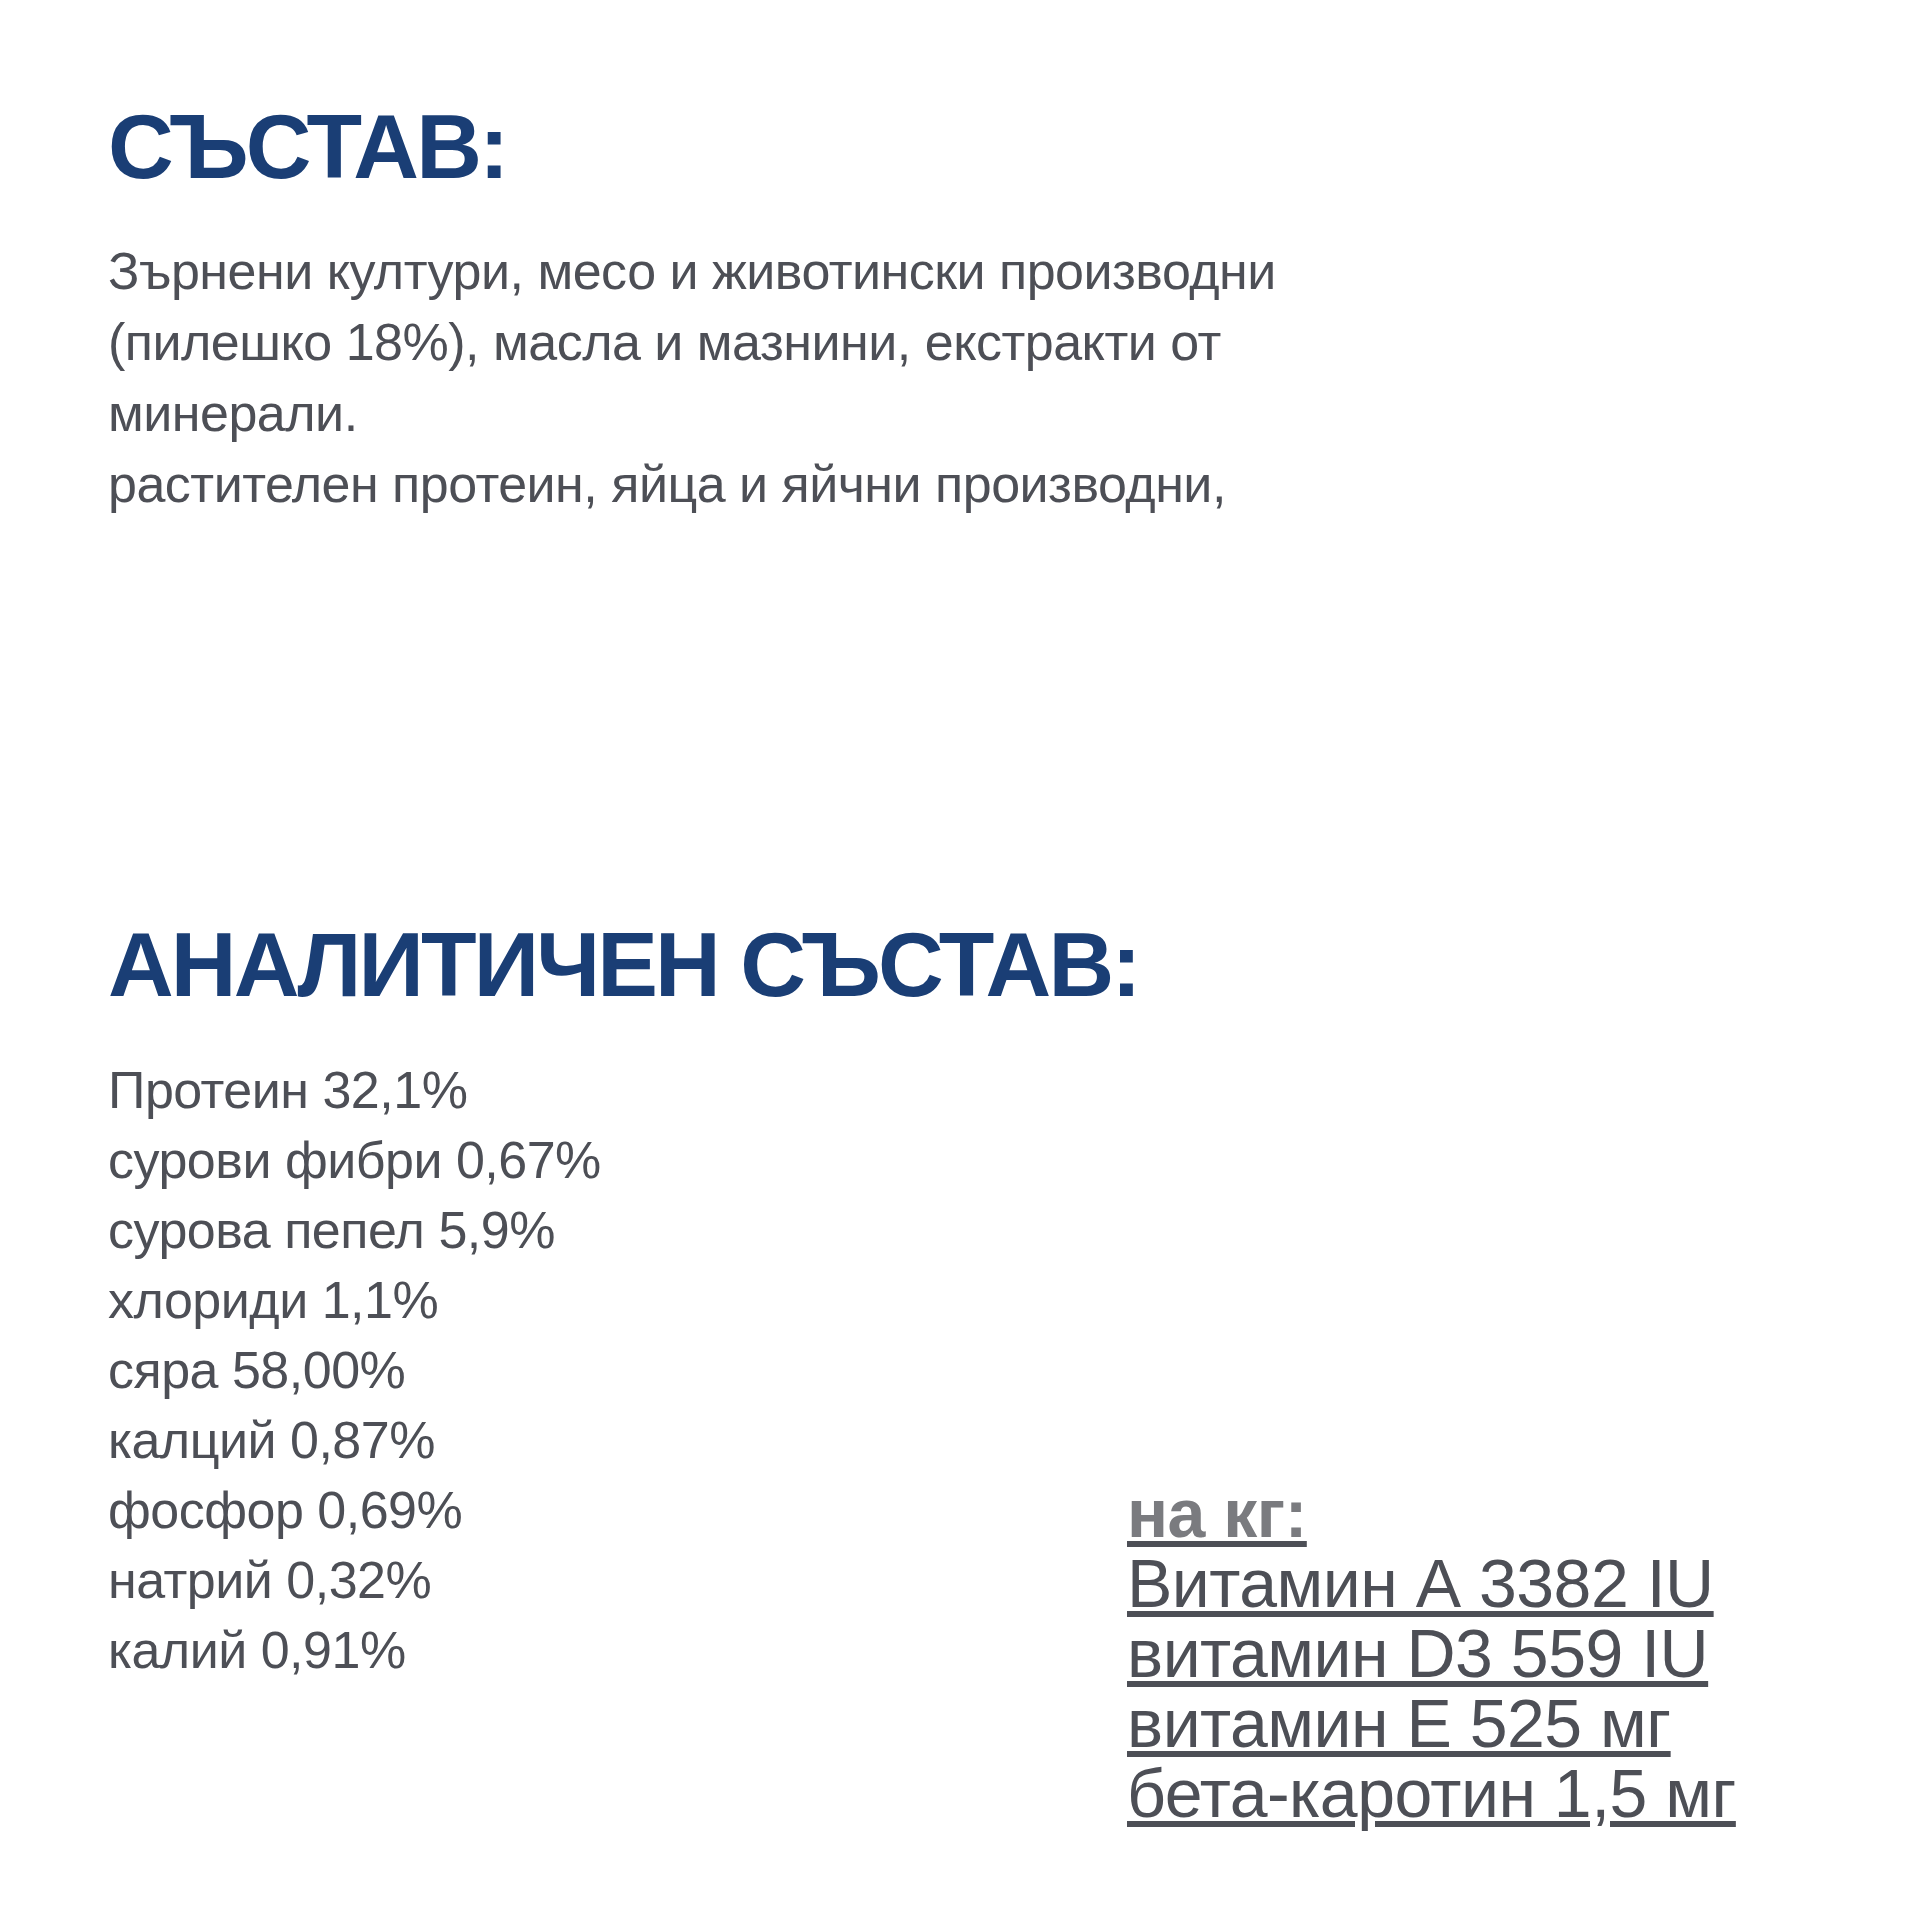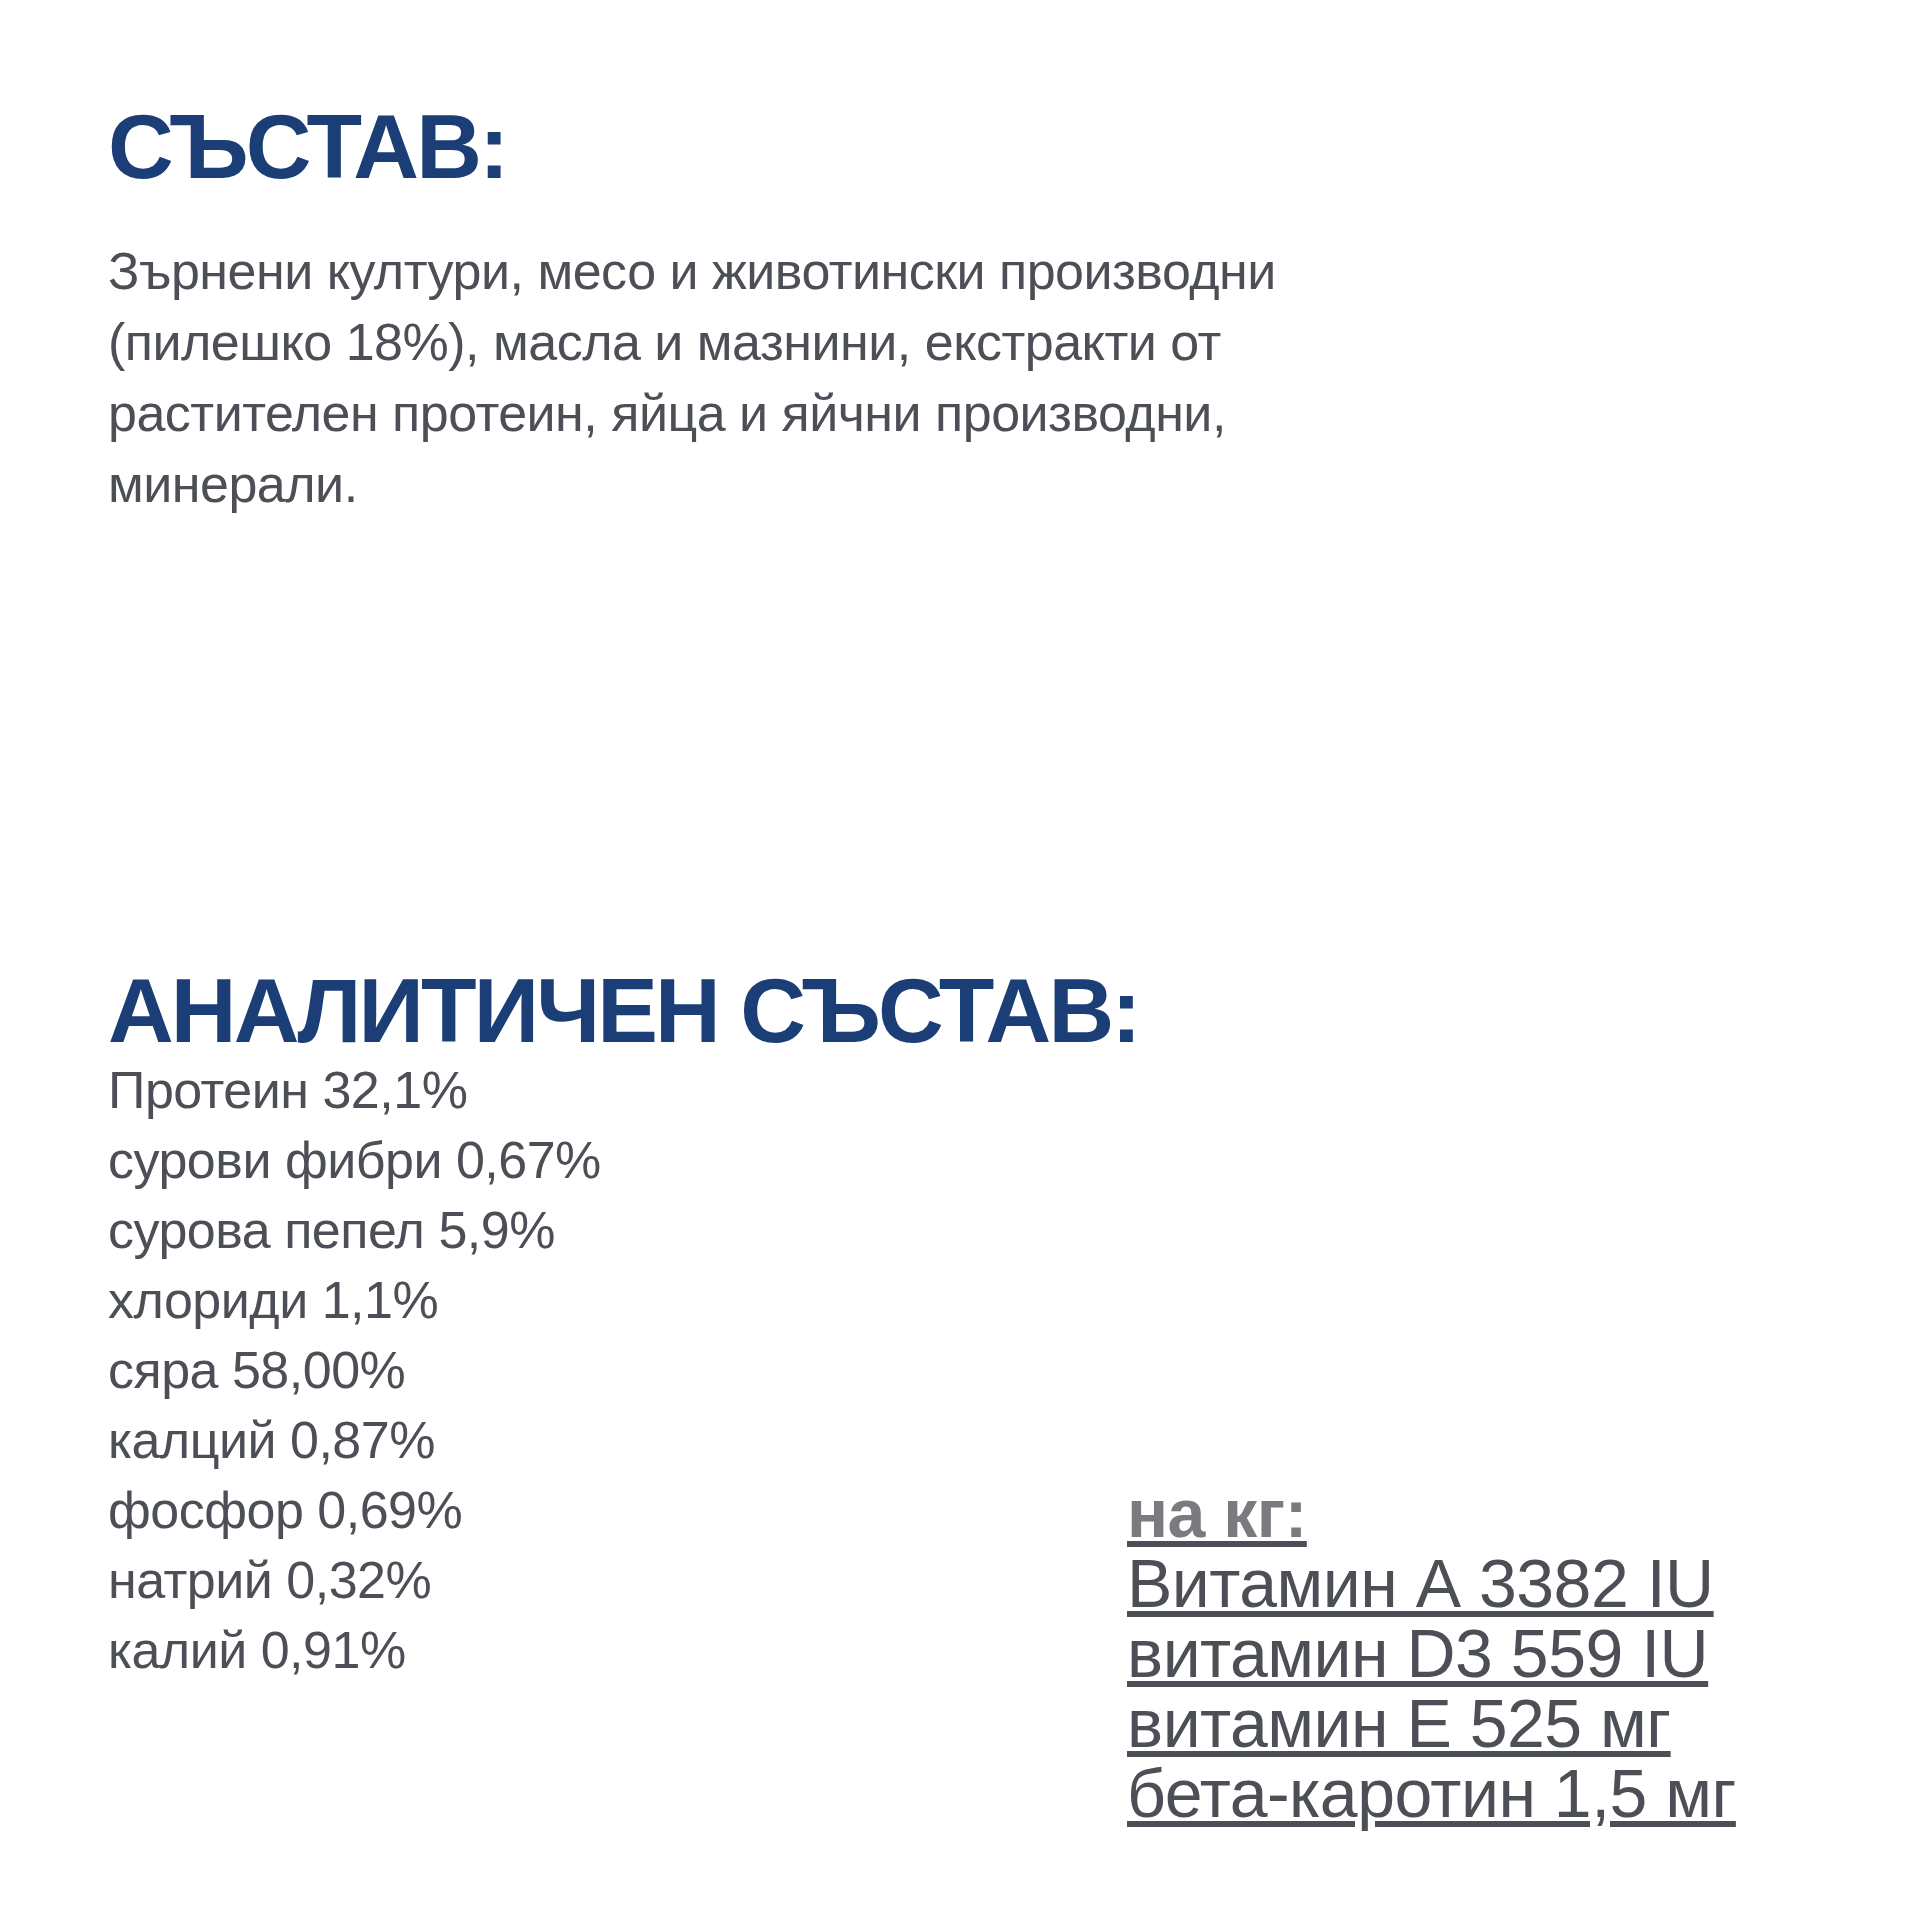--- a/index.html
+++ b/index.html
@@ -20,21 +20,21 @@
     margin: 0;
     left: 108px;
     font-size: 91px;
     line-height: 1;
     font-weight: 700;
     letter-spacing: -2.9px;
     color: var(--accent_navy, #1a3e75);
     white-space: nowrap;
   }
   #composition-heading { top: 101px; }
-  #analytical-heading  { top: 965px; }
+  #analytical-heading  { top: 919px; }
 
   .paragraph {
     position: absolute;
     left: 108px;
     top: 236px;
     font-size: 52px;
     line-height: 71px;
     color: var(--body_gray, #4d4f56);
     letter-spacing: -0.5px;
   }
@@ -79,22 +79,22 @@
 </head>
 <body>
 
 <div class="page">
 
   <h1 class="heading" id="composition-heading">СЪСТАВ:</h1>
 
   <div class="paragraph">
     <div class="pline">Зърнени култури, месо и животински производни</div>
     <div class="pline">(пилешко 18%), масла и мазнини, екстракти от</div>
+    <div class="pline">минерали.</div>
     <div class="pline">растителен протеин, яйца и яйчни производни,</div>
-    <div class="pline">минерали.</div>
   </div>
 
   <h2 class="heading" id="analytical-heading">АНАЛИТИЧЕН СЪСТАВ:</h2>
 
   <div class="analytical-list">
     <div class="row">Протеин 32,1%</div>
     <div class="row">сурови фибри 0,67%</div>
     <div class="row">сурова пепел 5,9%</div>
     <div class="row">хлориди 1,1%</div>
     <div class="row">сяра 58,00%</div>

